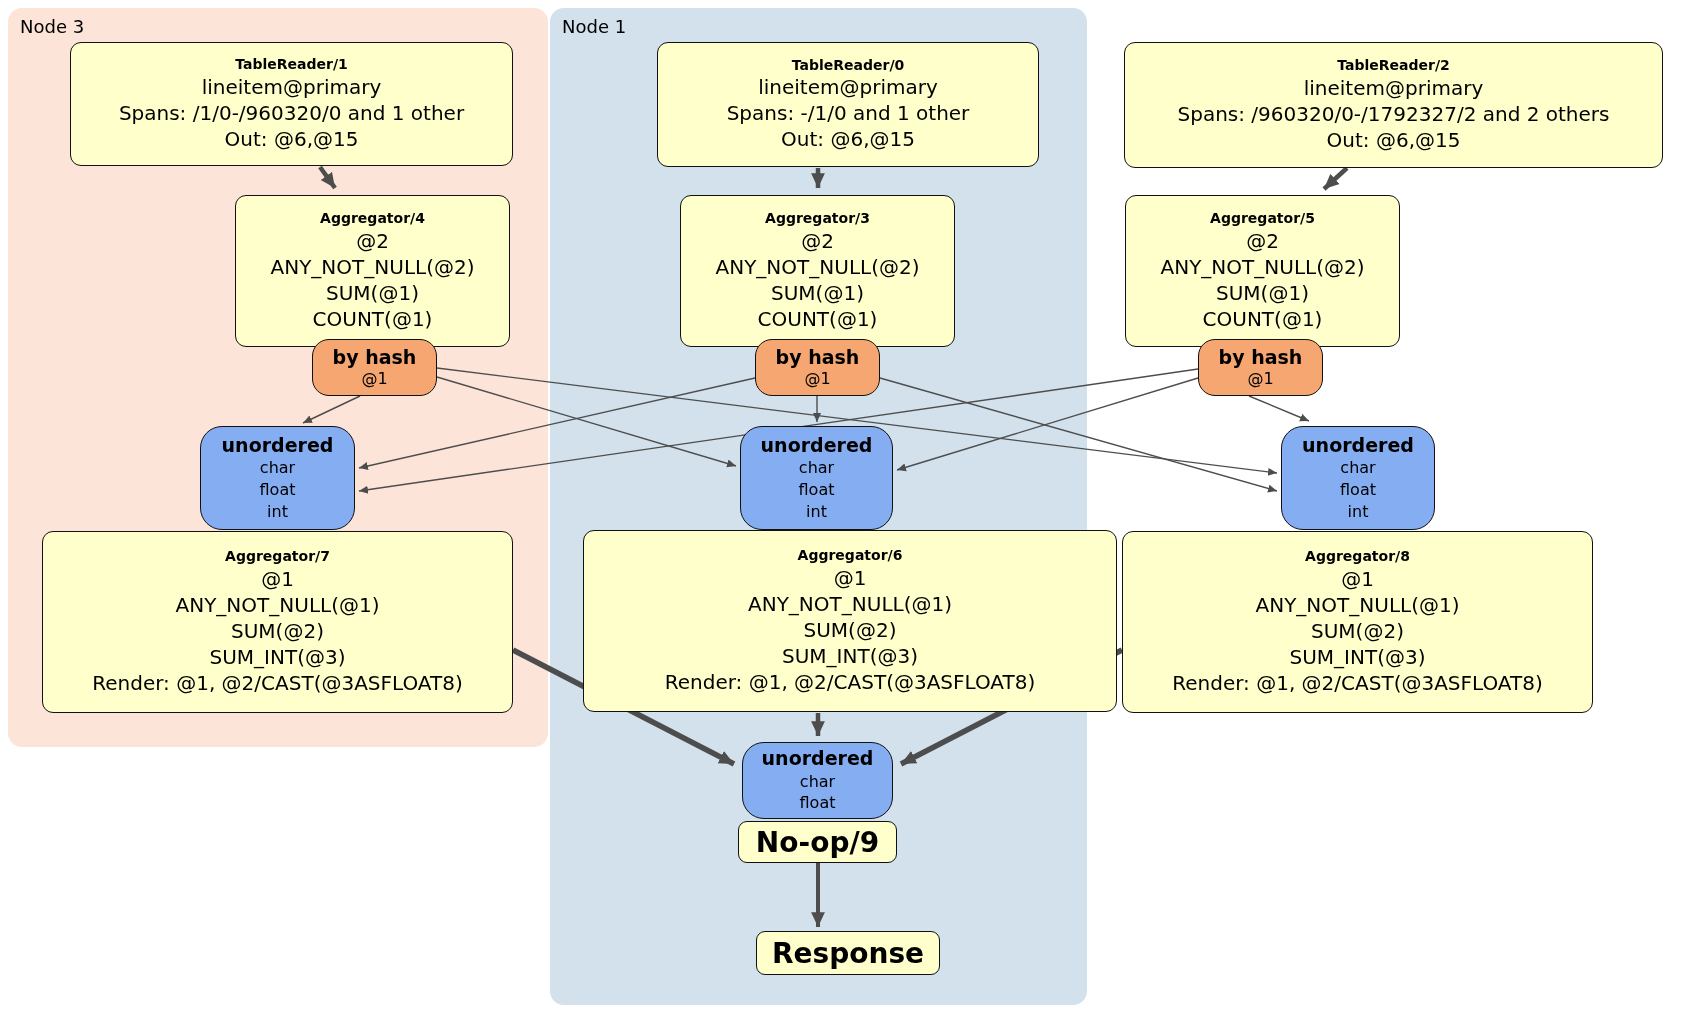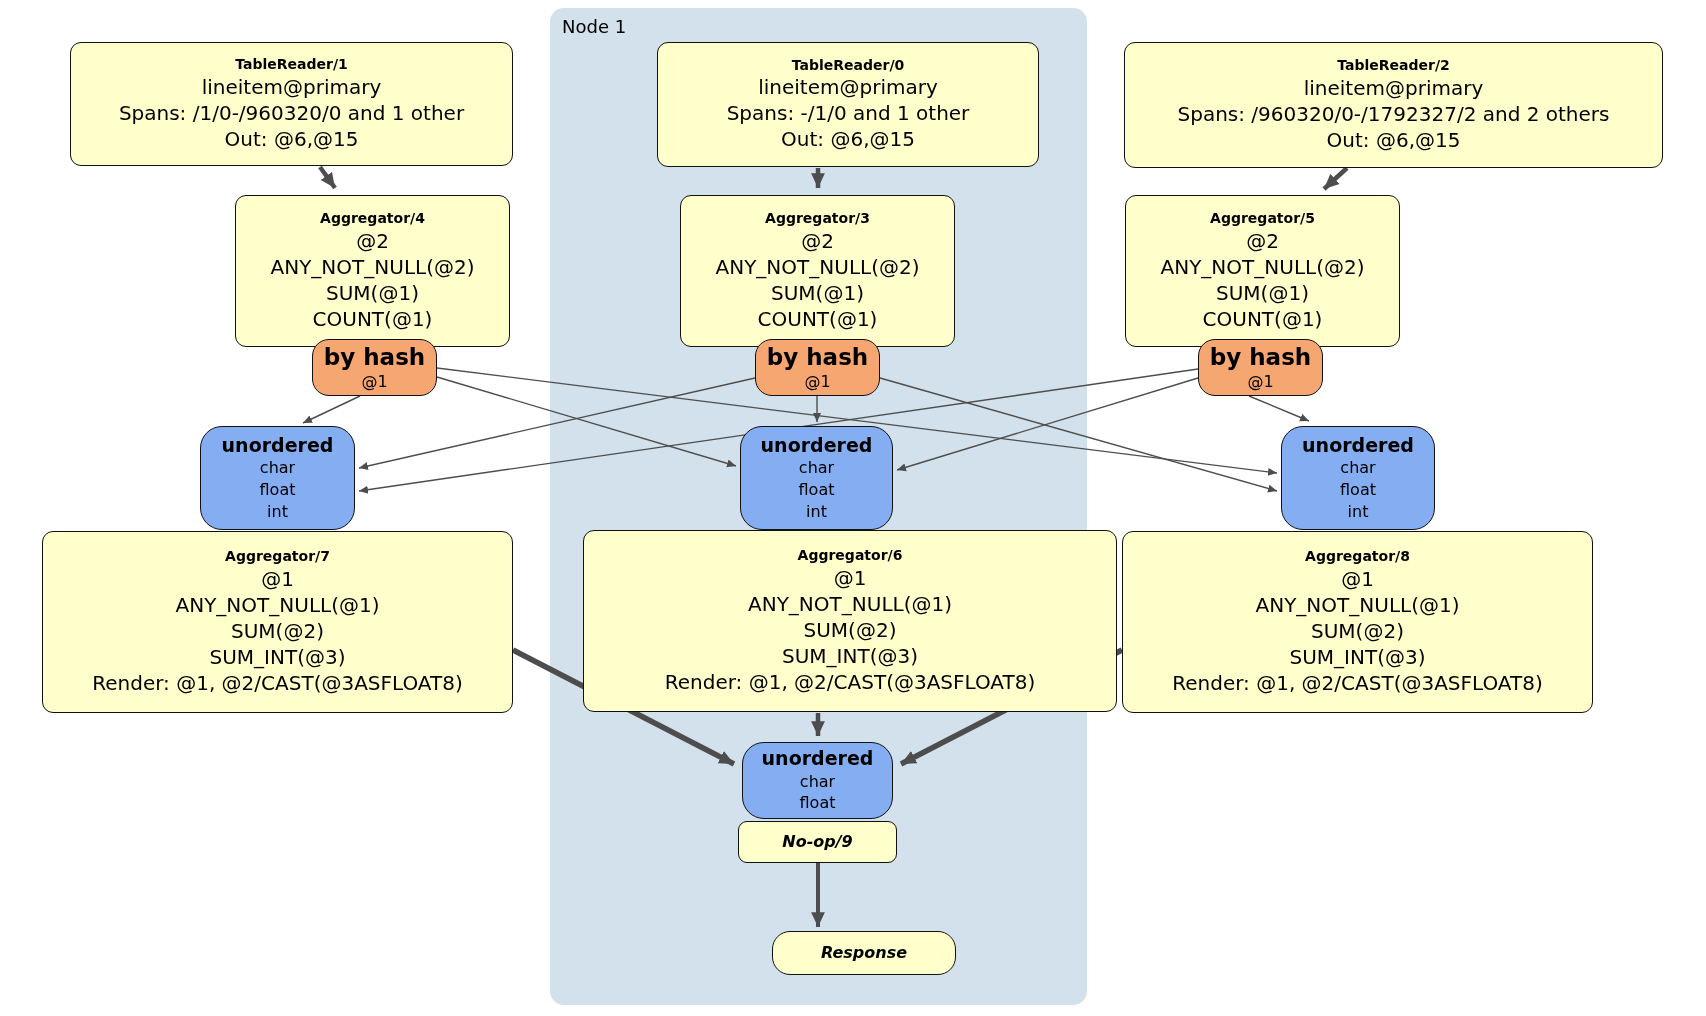--- a/index.html
+++ b/index.html
@@ -27,33 +27,36 @@
     display:flex; flex-direction:column;
     align-items:center; justify-content:center;
     text-align:center; line-height:1.3;
     border:1.6px solid #111; border-radius:11px;
     background:#ffffcc; font-size:20px;
   }
   .box .title { font-weight:bold; font-size:14px; line-height:1.25; }
   .router {
     background:#f5a671; border-radius:17px; font-size:16px; line-height:1.25;
   }
-  .router .title { font-size:23px;text-align:center; }
+  .router .title { font-size:19px;text-align:center; }
   .sync {
     background:#85adf2; border-radius:22px; font-size:16px; line-height:1.35;align-items:center;
   }
   .sync .title { font-size:19px; }
   .terminal { border-radius:9px; }
-  .terminal .title { font-size:16px;font-style:italic; }
+  .terminal .title { font-size:28px; }
 </style>
 </head>
 <body>
 
 <div class="canvas">
 
+  <div class="region node3-bg" style="left:8px; top:8px; width:540px; height:739px;">
+    <div class="region-label">Node 3</div>
+  </div>
   <div class="region node1-bg" style="left:550px; top:8px; width:537px; height:997px;">
     <div class="region-label">Node 1</div>
   </div>
 
   <svg class="edges" width="1706" height="1016" viewBox="0 0 1706 1016">
     <defs>
       <marker id="arrow-s" viewBox="0 0 10 10" refX="9" refY="5" markerWidth="10" markerHeight="10" orient="auto" markerUnits="userSpaceOnUse">
         <path d="M0,1 L9,5 L0,9 Z" fill="#4d4d4d"></path>
       </marker>
       <marker id="arrow-l" viewBox="0 0 16 14" refX="14" refY="7" markerWidth="17" markerHeight="15" orient="auto" markerUnits="userSpaceOnUse">
@@ -177,17 +180,17 @@
   </div>
 
   <div class="box sync" style="left:742px; top:742px; width:151px; height:77px;">
     <span class="title">unordered</span>
     <span>char</span>
     <span>float</span>
   </div>
   <div class="box terminal" style="left:738px; top:821px; width:159px; height:42px;">
     <span class="title">No-op/9</span>
   </div>
-  <div class="box terminal" style="left:772px; top:931px; width:184px; height:44px;border-radius:18px;">
+  <div class="box terminal" style="left:756px; top:931px; width:184px; height:44px;">
     <span class="title">Response</span>
   </div>
 
 </div>
 
 </body></html>

